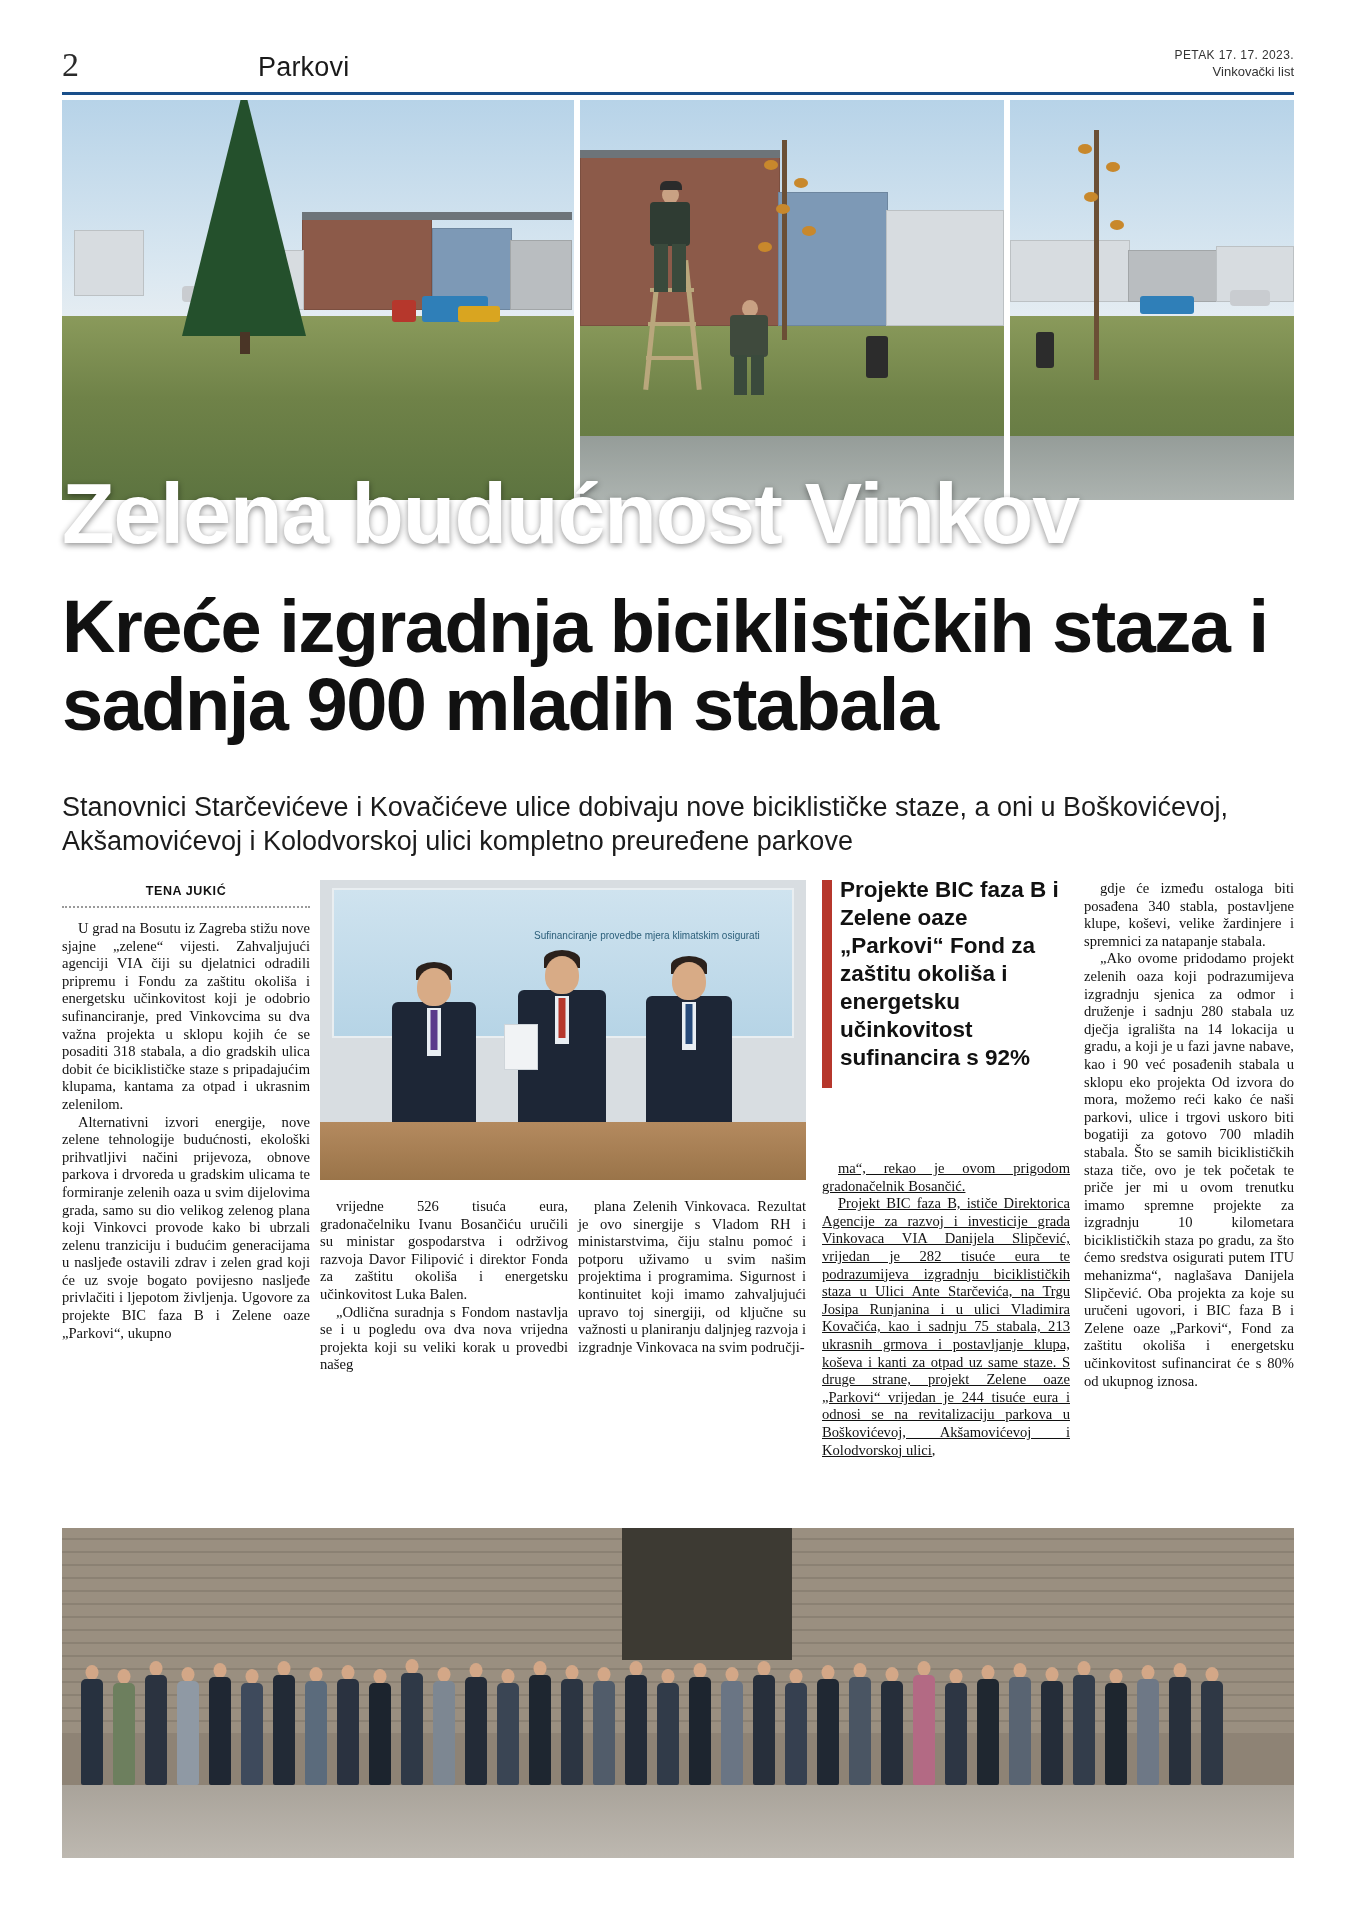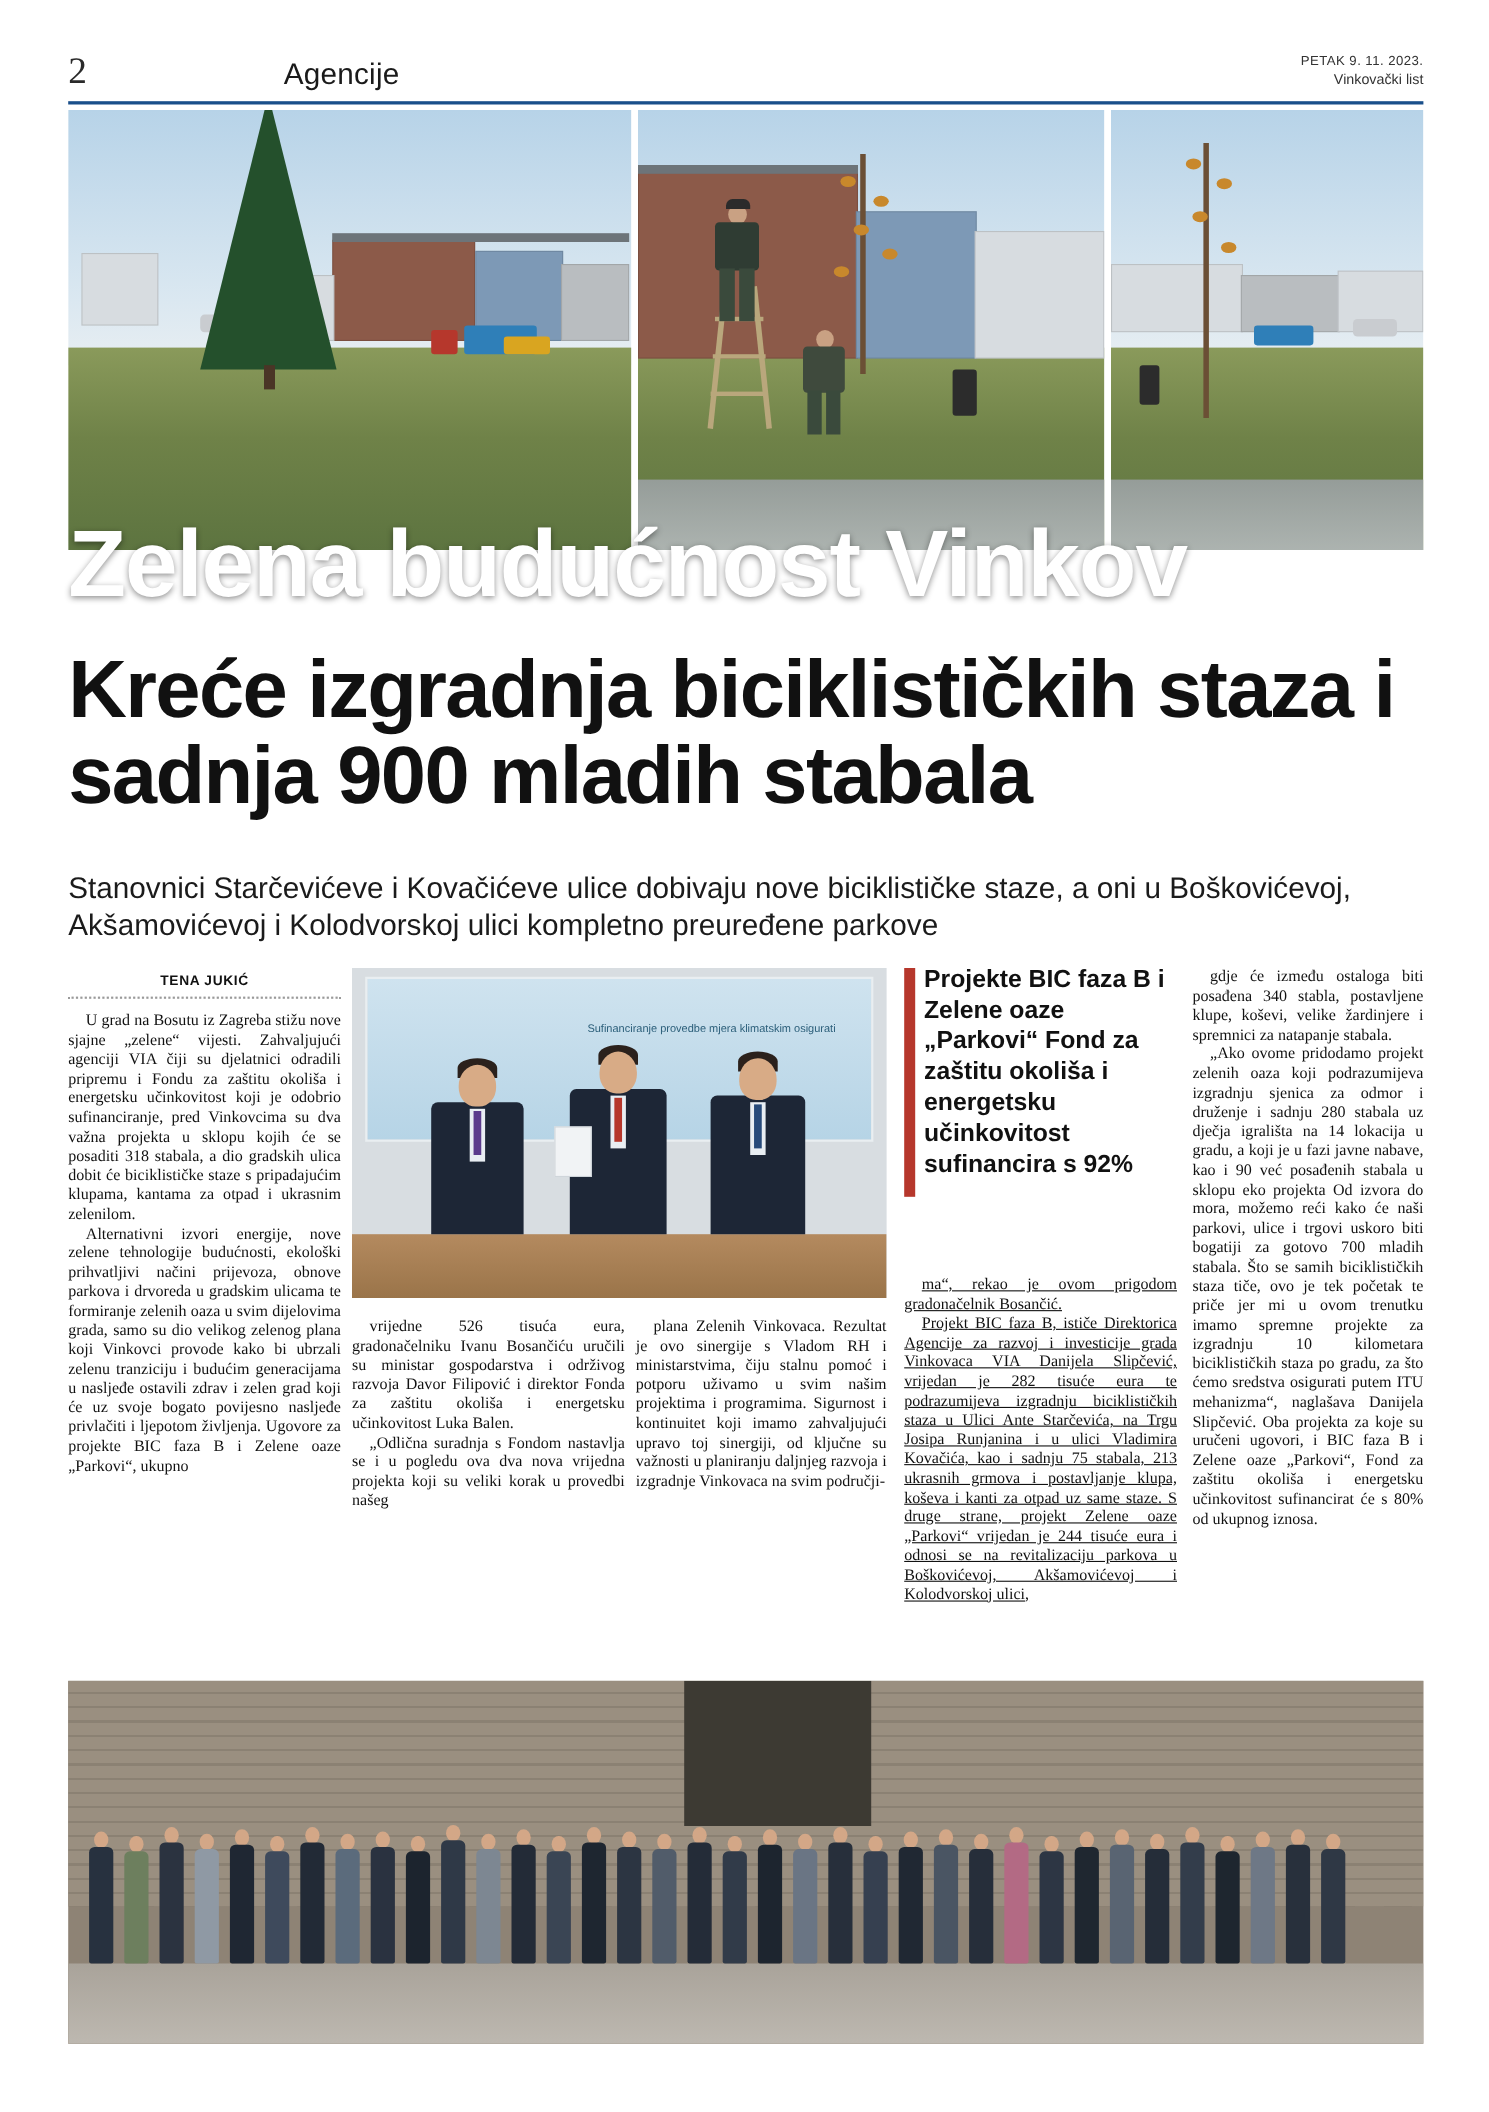--- a/index.html
+++ b/index.html
@@ -237,23 +237,23 @@
   .cp .h { position:absolute; left:50%; transform:translateX(-50%); top:0; width:13px; height:15px; border-radius:50%; background:#d3a787; }
   .cp .b { position:absolute; left:50%; transform:translateX(-50%); top:14px; width:22px; bottom:0; border-radius:5px 5px 2px 2px; }
 </style>
 </head>
 <body>
 
 <div class="page">
 
   <div class="masthead">
     <div class="folio">2</div>
-    <div class="section-name">Agencije</div>
+    <div class="section-name">Parkovi</div>
     <div class="masthead-right">
-      <div class="date">PETAK 9. 11. 2023.</div>
+      <div class="date">PETAK 17. 17. 2023.</div>
       <div class="paper">Vinkovački list</div>
     </div>
   </div>
   <div class="rule-top"></div>
 
   <div class="photostrip">
 
     <div class="photo p1">
       <div class="sky"></div>
       <div class="ground"></div>

